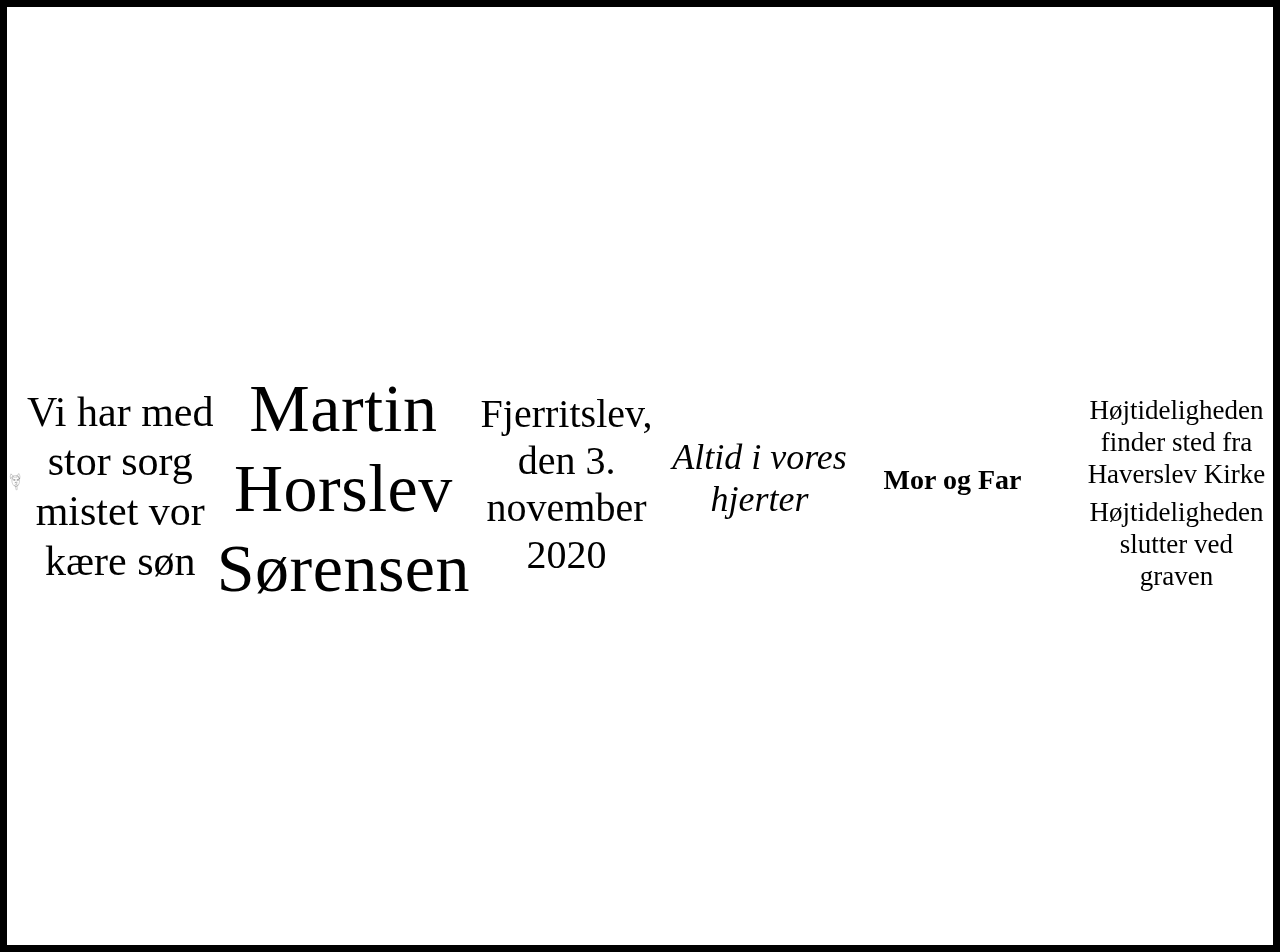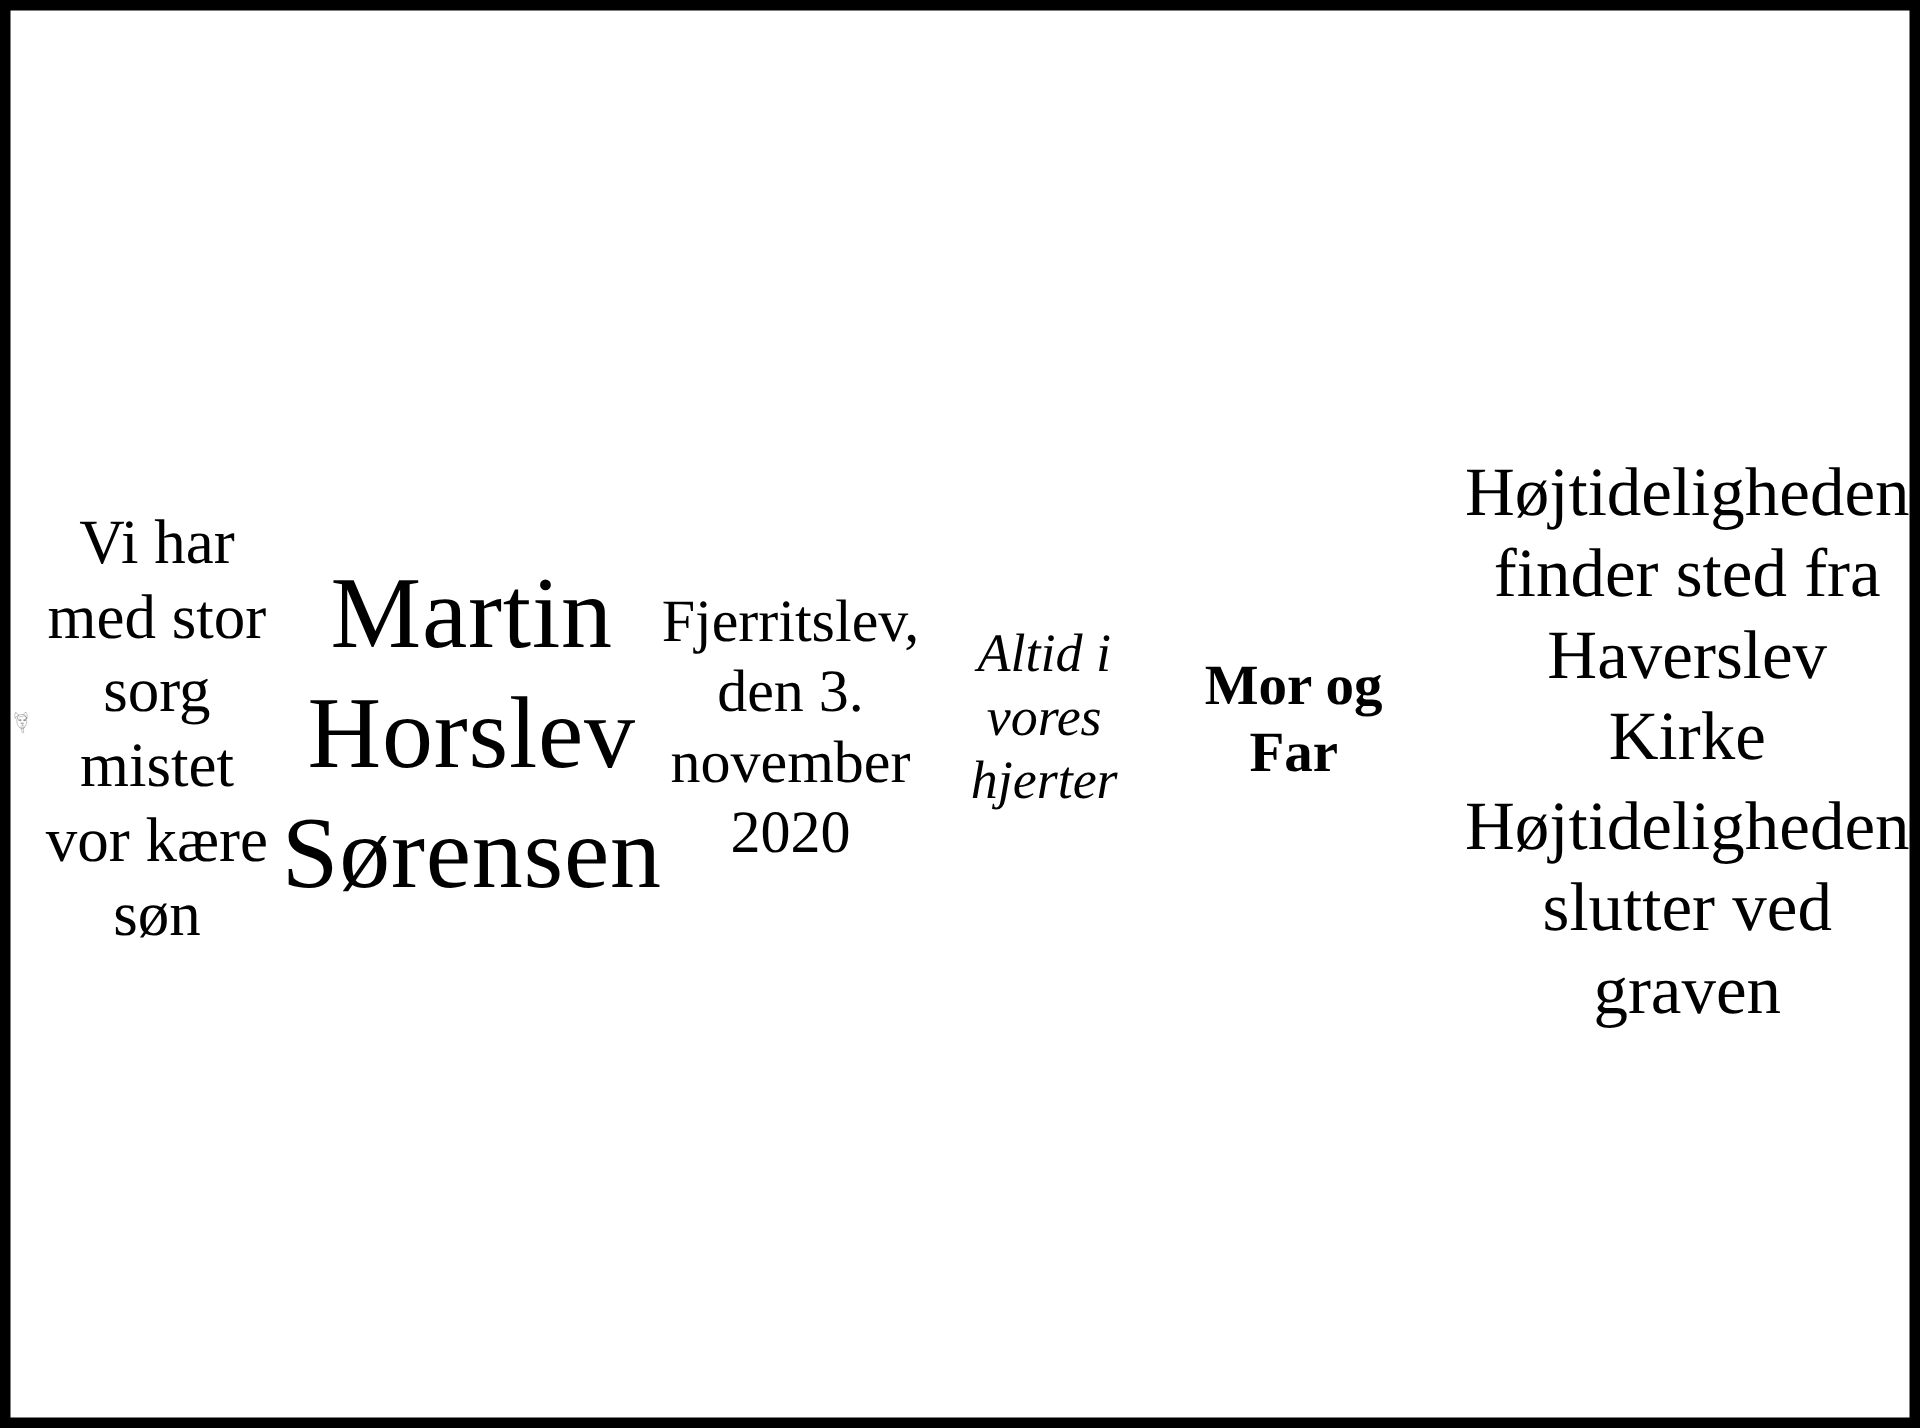--- a/index.html
+++ b/index.html
@@ -59,26 +59,26 @@
   .death {
     font-size: 40px;
     margin-bottom: 26px;
   }
   .epitaph {
     font-size: 36px;
     font-style: italic;
     margin-bottom: 38px;
   }
   .signature {
-    font-size: 38px;
+    font-size: 28px;
     font-weight: bold;
     margin-bottom: 34px;
   }
   .ceremony {
-    font-size: 46px;
+    font-size: 27px;
     margin-left: 31px;
   }
   .ceremony div {
     margin-bottom: 6px;
   }
 </style>
 </head>
 <body>
 
 <div class="notice">

